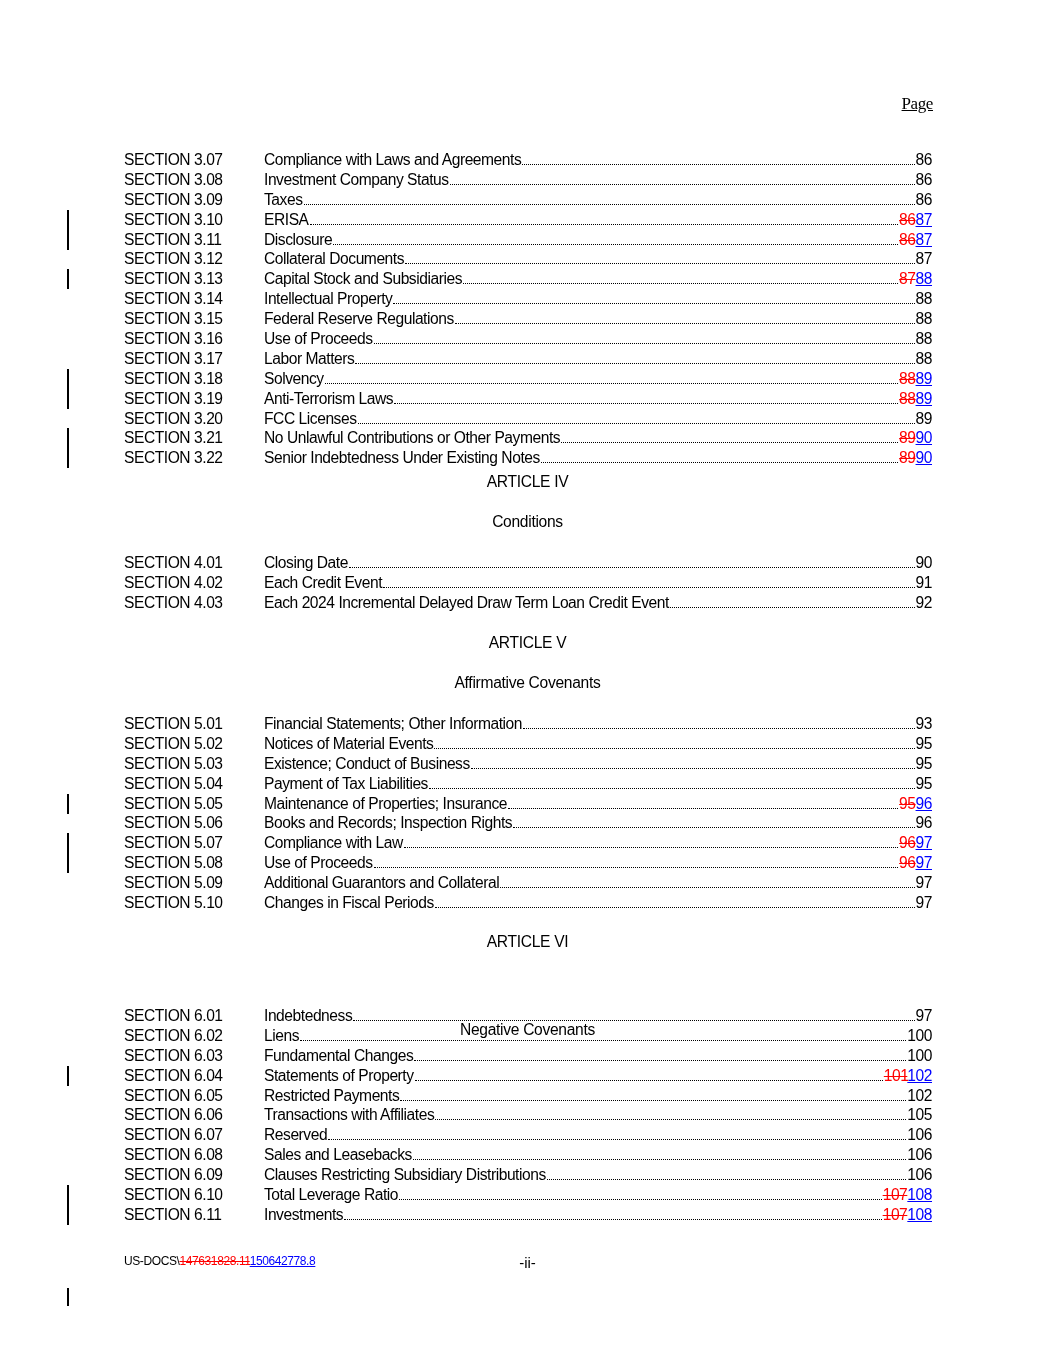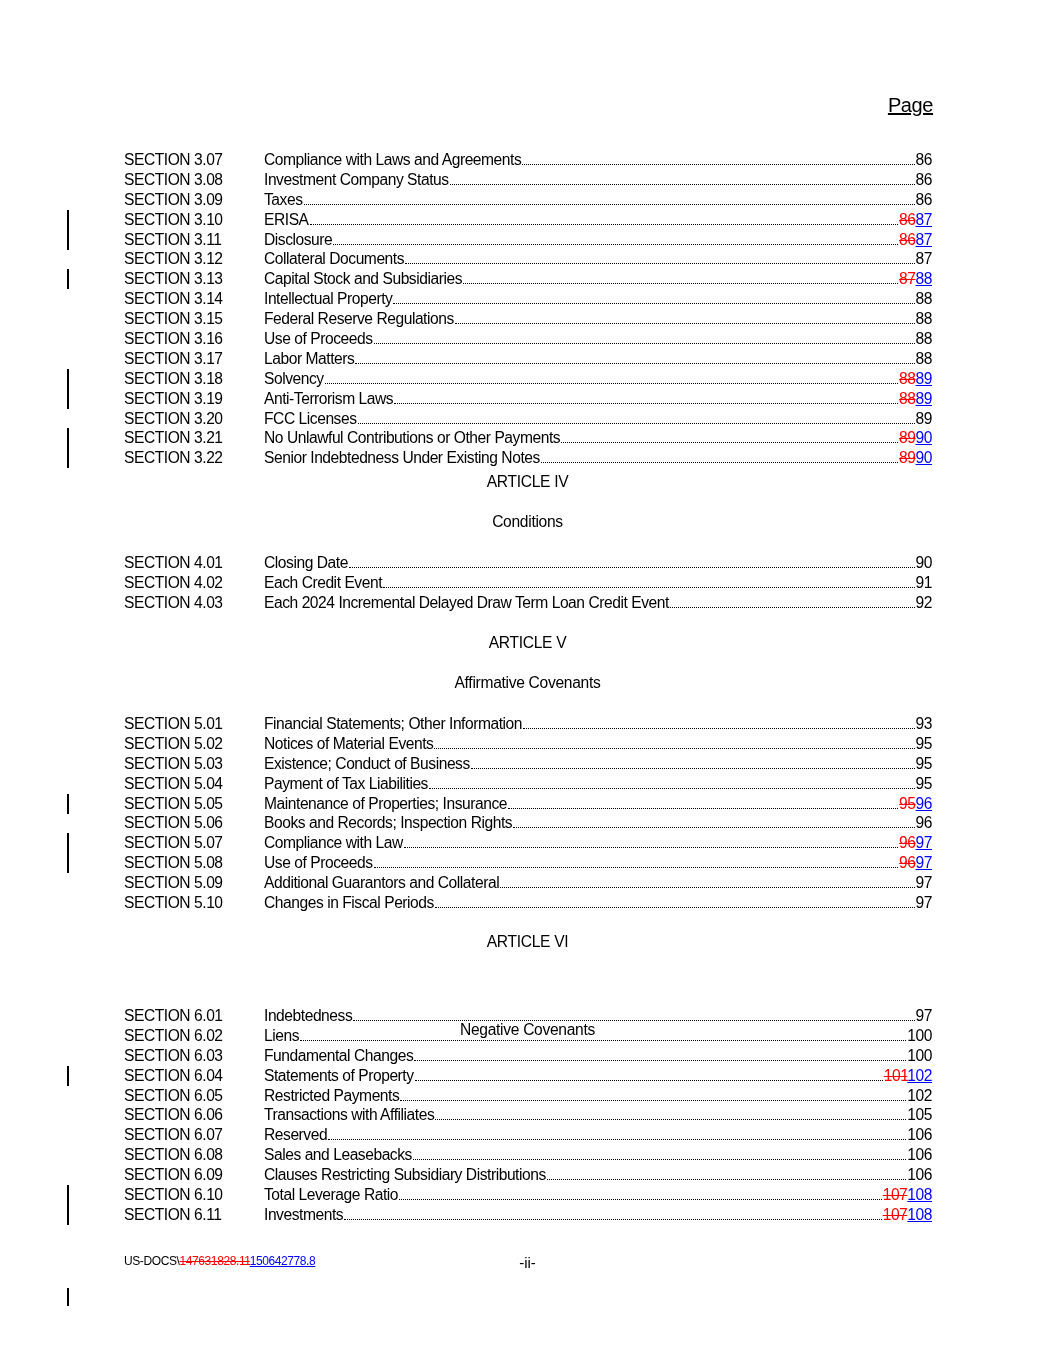--- a/index.html
+++ b/index.html
@@ -1,17 +1,17 @@
 <!DOCTYPE html>
 <html><head>
 <meta charset="utf-8">
 <style>
   html, body { margin: 0; padding: 0; background: #ffffff; }
   body { width: 1055px; height: 1365px; position: relative; font-family: "Liberation Sans", sans-serif; color: #000; overflow: hidden; }
-  .page-header { position: absolute; top: 94px; right: 122px; font-size: 20px; text-decoration: underline; letter-spacing: -0.4px; }
+  .page-header { position: absolute; top: 94px; right: 122px; font-size: 17px; text-decoration: underline; letter-spacing: -0.4px; font-family: Liberation Serif, serif; }
   .toc-block { position: absolute; left: 124px; width: 808px; }
   .row { position: relative; height: 19.9px; line-height: 19.9px; font-size: 15.6px; letter-spacing: -0.45px; white-space: nowrap; }
   .row .sec { position: absolute; left: 0; top: 0; }
   .row .title-wrap { position: absolute; left: 140px; right: 0; top: 0; display: flex; align-items: flex-end; }
   .row .ttl { flex: 0 0 auto; }
   .row .dots { flex: 1 1 auto; border-bottom: 1px dotted #000; margin: 0 1px 0 1px; height: 14px; align-self: flex-start; }
   .row .pg { flex: 0 0 auto; text-align: right; }
   .del { color: #ff0000; text-decoration: line-through; }
   .ins { color: #0000ff; text-decoration: underline; }
   .chg-bar { position: absolute; left: -57px; width: 1.5px; background: #000; }

